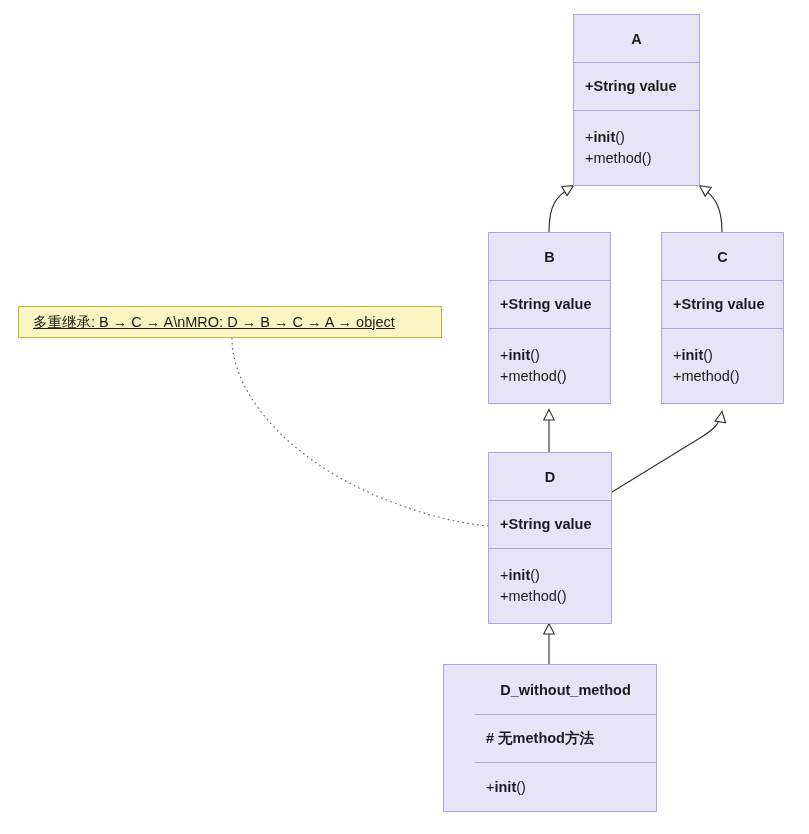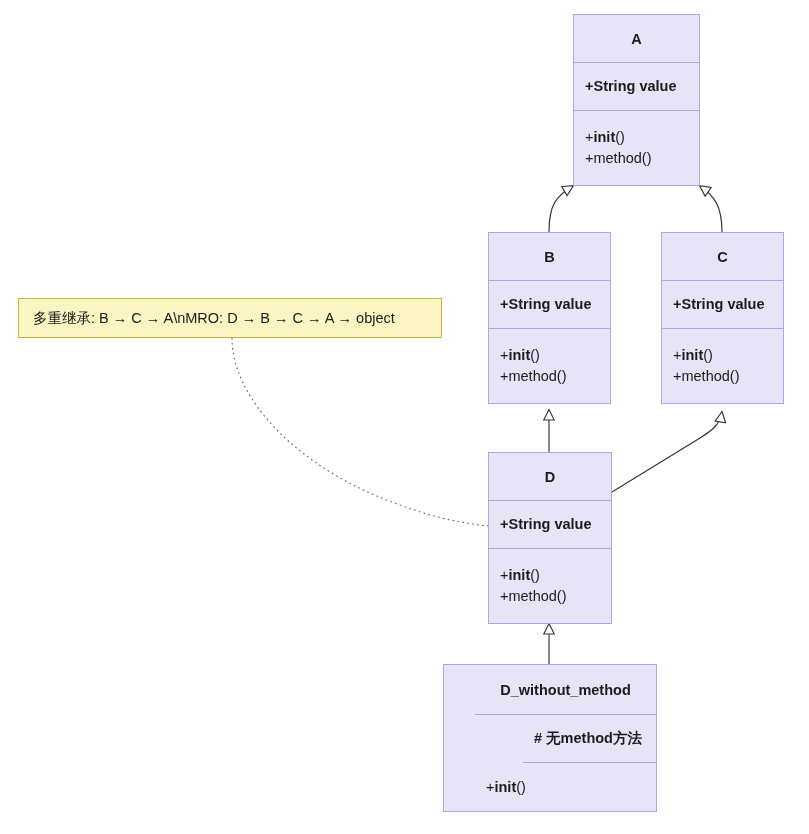--- a/index.html
+++ b/index.html
@@ -152,25 +152,25 @@
     <div class="compartment comp-methods" style="flex:1;">
       <div class="member"><span>+</span><b>init</b><span>()</span></div>
       <div class="member">+method()</div>
     </div>
   </div>
 
   <div class="class-box" style="left:443px; top:664px; width:214px; height:148px;padding-left:31px;">
     <div class="compartment comp-title" style="height:50px;">
       <span>D_without_method</span>
     </div>
-    <div class="compartment comp-attrs" style="height:48px;margin-left:48px;">
+    <div class="compartment comp-attrs" style="height:48px;">
       <div class="member"># 无method方法</div>
     </div>
     <div class="compartment comp-methods" style="flex:1;">
       <div class="member"><span>+</span><b>init</b><span>()</span></div>
     </div>
   </div>
 
-  <div class="note-box" style="left:18px; top:298px; width:424px; height:40px;">
+  <div class="note-box" style="left:18px; top:306px; width:424px; height:32px;text-decoration:underline;">
     <span>多重继承: B → C → A\nMRO: D → B → C → A → object</span>
   </div>
 
 </div>
 
 </body></html>

